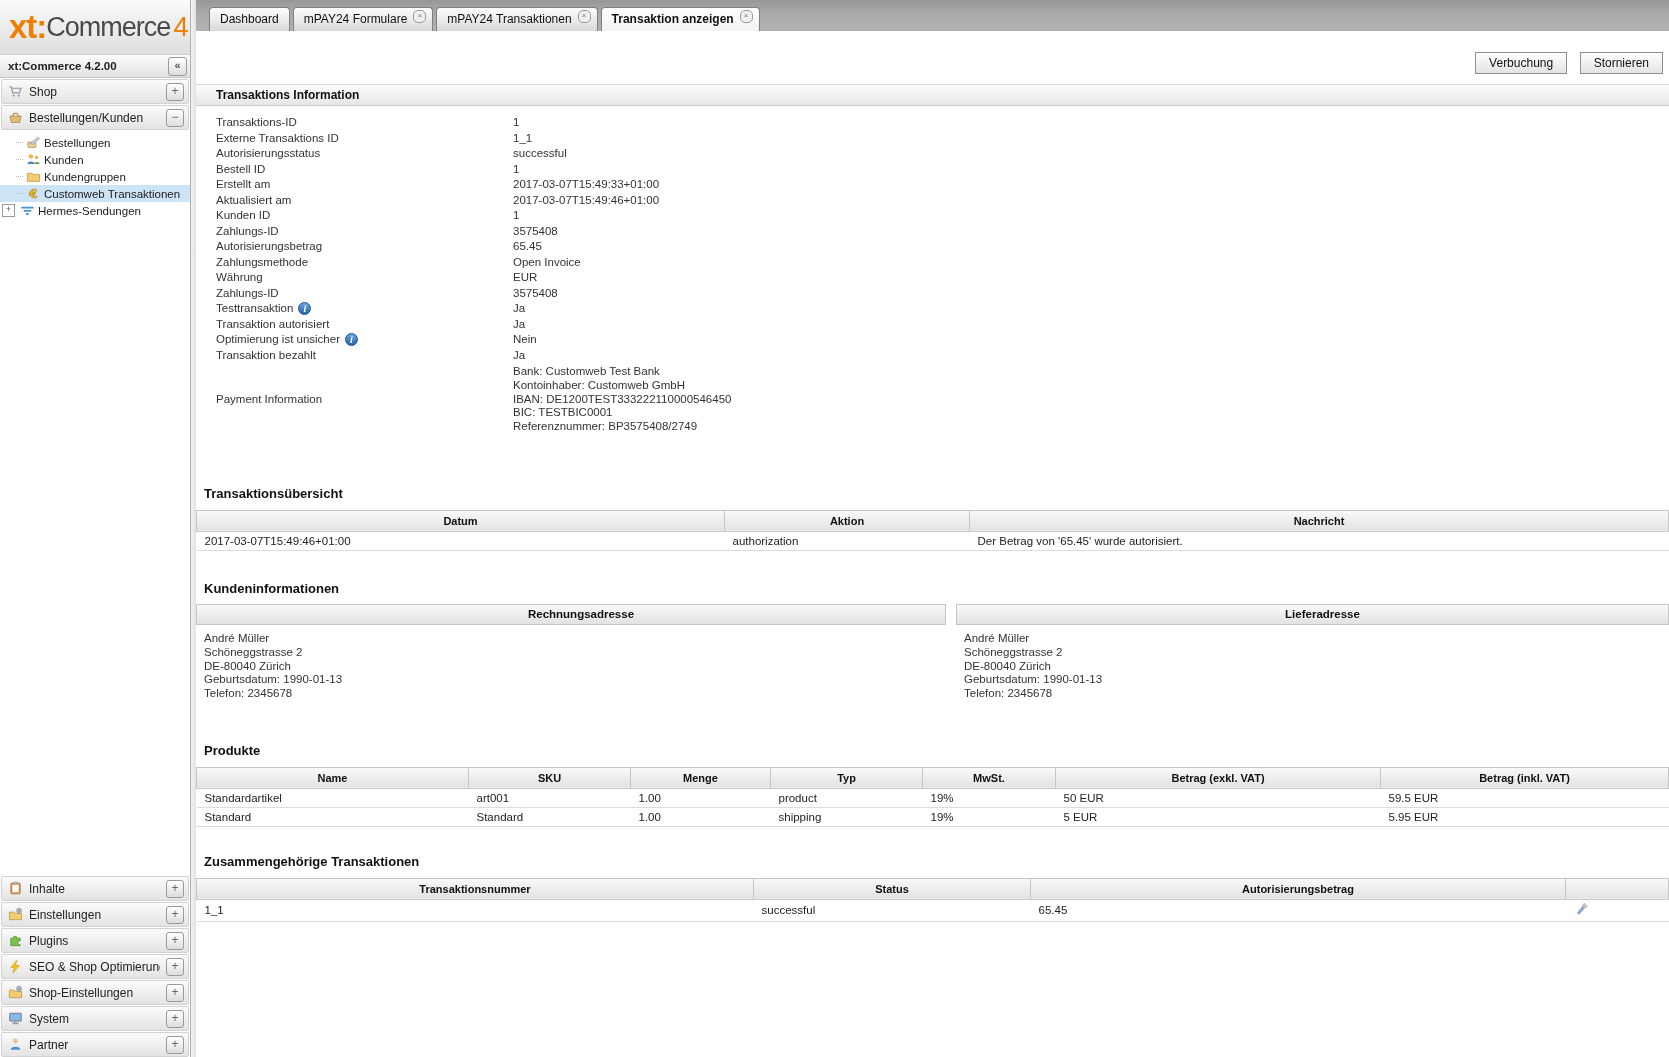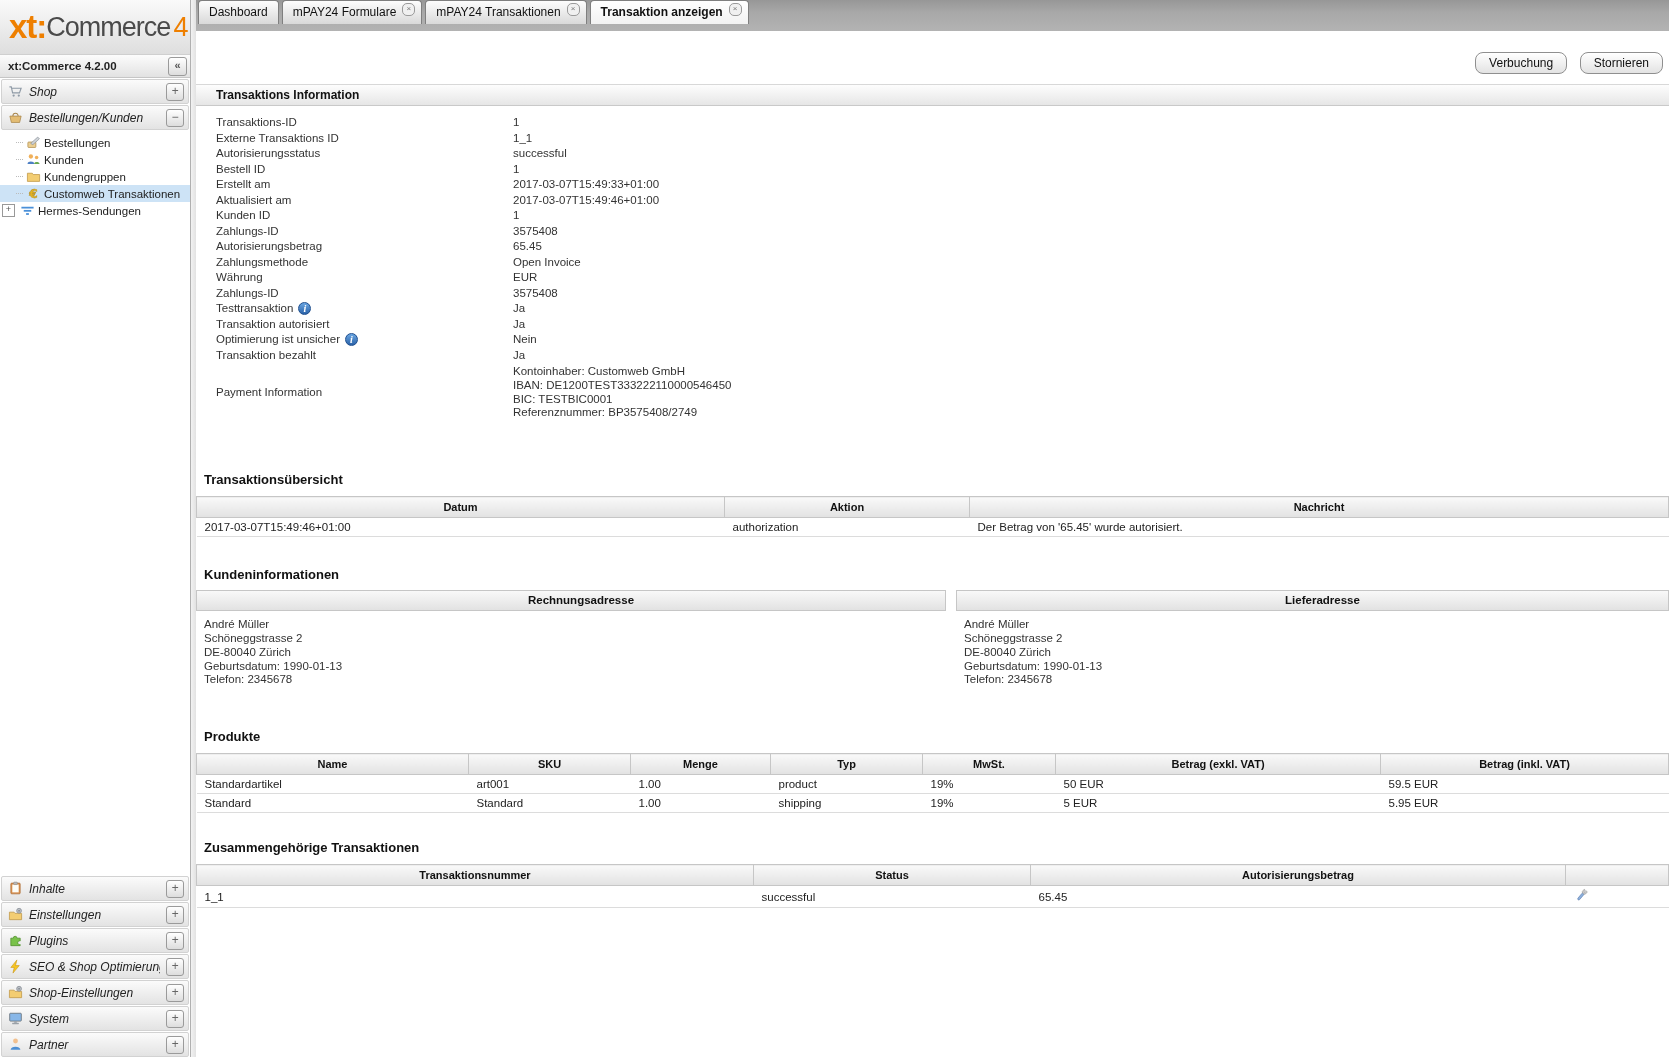--- a/index.html
+++ b/index.html
@@ -7,43 +7,43 @@
   .app{display:flex;width:1669px;height:1057px;}
 
   
   .sidebar{width:190px;min-width:190px;height:100%;background:#fff;border-right:1px solid #b0b0b0;display:flex;flex-direction:column;}
   .logo{height:54px;background:linear-gradient(#fafafa,#dedede);border-bottom:1px solid #cfcfcf;display:flex;align-items:center;padding-left:9px;white-space:nowrap;}
   .logo-xt{font-size:33px;font-weight:bold;color:#ee7f00;letter-spacing:-1px;}
   .logo-name{font-size:27px;color:#4a4a4a;letter-spacing:-1px;}
   .logo-4{font-size:27px;color:#ee7f00;margin-left:3px;}
   .version-bar{height:22px;background:linear-gradient(#fcfcfc,#e2e2e2);border-bottom:1px solid #c6c6c6;display:flex;align-items:center;justify-content:space-between;padding:0 3px 0 8px;font-size:11.5px;font-weight:bold;color:#222;}
   .collapse-btn{width:17px;height:17px;border:1px solid #9a9a9a;border-radius:3px;background:linear-gradient(#fff,#ddd);font-size:11px;color:#555;text-align:center;line-height:15px;cursor:pointer;}
-  .acc{height:23px;display:flex;align-items:center;gap:6px;padding:0 4px 0 6px;background:linear-gradient(#fbfbfb,#e3e3e3);border:1px solid #d2d2d2;border-radius:2px;margin:1px 1px 0 1px;cursor:pointer;font-style:italic;}
+  .acc{height:23px;display:flex;align-items:center;gap:6px;padding:0 4px 0 6px;background:linear-gradient(#fbfbfb,#e3e3e3);border:1px solid #d2d2d2;border-radius:2px;margin:1px 1px 0 1px;cursor:pointer;}
   .acc-label{flex:1;font-size:12px;color:#222;white-space:nowrap;overflow:hidden;}
   .toggle{width:16px;height:16px;border:1px solid #9a9a9a;border-radius:3px;background:linear-gradient(#fff,#ddd);font-size:12px;color:#666;text-align:center;line-height:14px;}
   .tree{padding:4px 0 4px 0;}
   .tree-row{height:17px;display:flex;align-items:center;gap:3px;padding-left:16px;font-size:11.5px;color:#222;cursor:pointer;white-space:nowrap;}
   .tree-row.selected{background:#cde3f6;}
   .tree-row .dots{width:7px;border-top:1px dotted #bbb;}
   .tree-row.has-expander{padding-left:2px;}
   .expander{width:11px;height:11px;border:1px solid #999;background:#fff;font-size:9px;line-height:9px;text-align:center;color:#555;margin-right:2px;}
   .sidebar-spacer{flex:1;}
   .icn{display:inline-block;}
   .icn svg{width:15px;height:15px;display:block;}
 
   
   .main{flex:1;display:flex;flex-direction:column;min-width:0;}
   .splitter{width:5px;background:linear-gradient(to right,#f2f2f2,#e2e2e2);}
-  .tabbar{height:31px;background:linear-gradient(#979797,#a8a8a8 40%,#b3b3b3);display:flex;align-items:flex-start;padding-left:2px;gap:3px;}
+  .tabbar{height:31px;background:linear-gradient(#979797,#a8a8a8 40%,#b3b3b3);display:flex;align-items:flex-end;padding-left:13px;gap:3px;}
   .tab{display:flex;align-items:center;gap:5px;padding:4px 10px 5px;border:1px solid #7f7f7f;border-bottom:none;border-radius:4px 4px 0 0;background:linear-gradient(#fdfdfd,#d9d9d9);font-size:12px;color:#111;cursor:pointer;white-space:nowrap;}
   .tab.active{background:linear-gradient(#ffffff,#f2f2f2);font-weight:bold;}
   .tab-close{width:11px;height:11px;border:1px solid #9a9a9a;border-radius:5px;background:#f0f0f0;color:#777;font-size:8px;line-height:9px;text-align:center;align-self:flex-start;margin:-2px -4px 0 1px;font-weight:normal;}
   .content{flex:1;background:#fff;overflow:hidden;position:relative;}
   .toolbar{text-align:right;padding:21px 6px 0 0;height:21px;}
-  .btn{display:inline-block;border:1px solid #8f8f8f;border-radius:8px;background:linear-gradient(#fff,#e3e3e3);box-shadow:inset 0 1px 0 #fff;padding:3px 13px;font-size:12px;color:#111;margin-left:8px;cursor:pointer;font-family:"Liberation Sans",sans-serif;}
+  .btn{display:inline-block;border:1px solid #8f8f8f;border-radius:0;background:linear-gradient(#fff,#e3e3e3);box-shadow:inset 0 1px 0 #fff;padding:3px 13px;font-size:12px;color:#111;margin-left:8px;cursor:pointer;font-family:"Liberation Sans",sans-serif;}
   .section-header{margin-top:11px;height:20px;line-height:20px;background:linear-gradient(#fdfdfd,#e6e6e6);border-top:1px solid #d8d8d8;border-bottom:1px solid #c9c9c9;font-weight:bold;font-size:12px;padding-left:20px;color:#111;}
 
   .kv{margin-top:9px;}
   .kv-row{display:flex;min-height:15.5px;line-height:15.5px;font-size:11.5px;color:#333;}
   .kv-label{width:317px;min-width:317px;padding-left:20px;box-sizing:border-box;display:flex;align-items:center;gap:5px;}
   .kv-value{flex:1;}
   .kv-row.multi{align-items:center;margin-top:2px;}
   .kv-row.multi .kv-value div{line-height:13.8px;}
   .info-icon{display:inline-block;width:13px;height:13px;border-radius:50%;background:linear-gradient(#6aa6e2,#2a62a8);border:1px solid #1f4f8f;color:#fff;font-size:10px;line-height:12px;text-align:center;font-family:"Liberation Serif",serif;font-style:italic;font-weight:bold;box-sizing:border-box;cursor:pointer;}
 
@@ -359,20 +359,21 @@
             <div class="kv-label">
               <span>Transaktion bezahlt</span>
             </div>
             <div class="kv-value">Ja</div>
           </div>
           <div class="kv-row multi">
             <div class="kv-label">
               <span>Payment Information</span>
             </div>
             <div class="kv-value">
+              <div>Bank: Customweb Test Bank</div>
               <div>Kontoinhaber: Customweb GmbH</div>
               <div>IBAN: DE1200TEST333222110000546450</div>
               <div>BIC: TESTBIC0001</div>
               <div>Referenznummer: BP3575408/2749</div>
             </div>
           </div>
         </div>
 
       <h3 id="t-overview-title">Transaktionsübersicht</h3>
       <table class="grid" id="overview-table">

